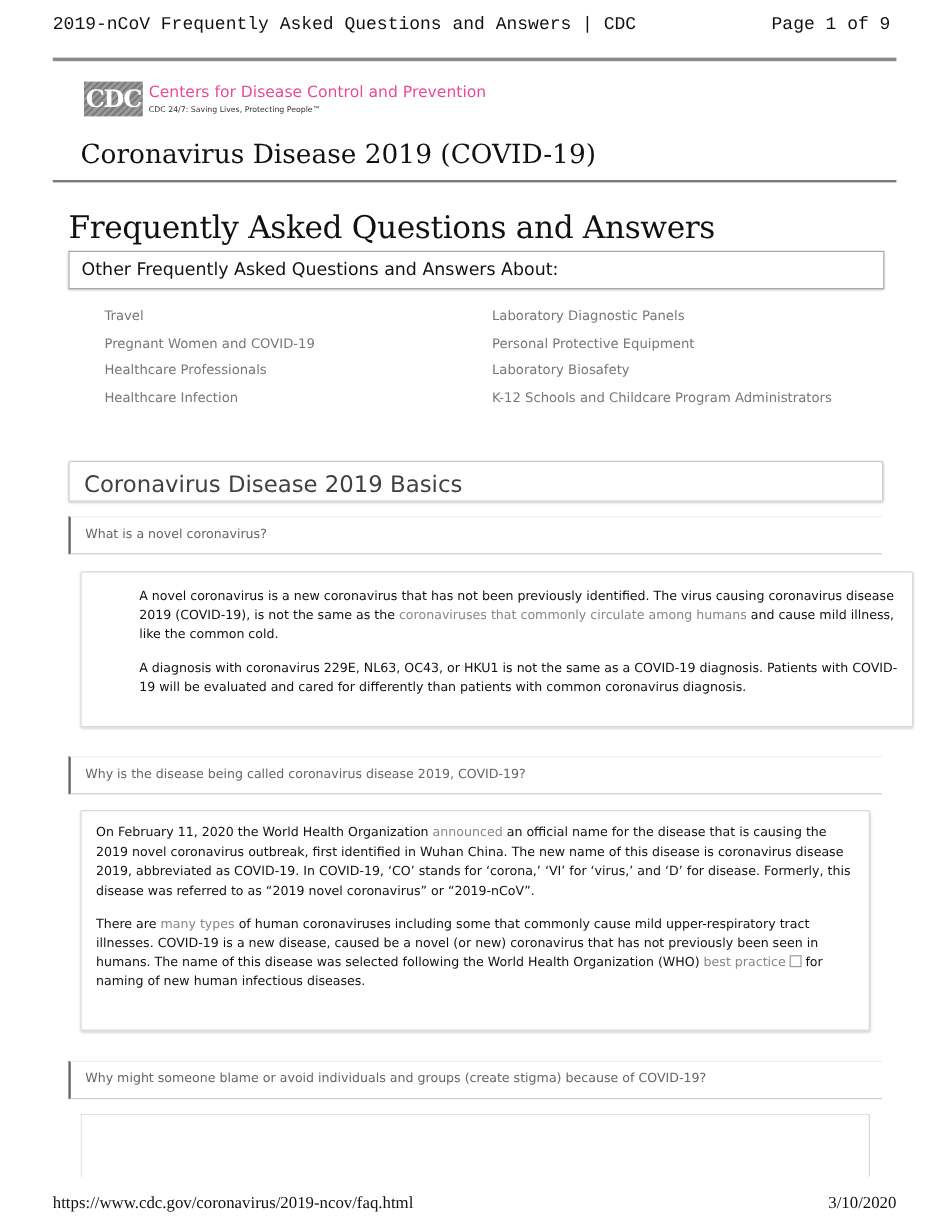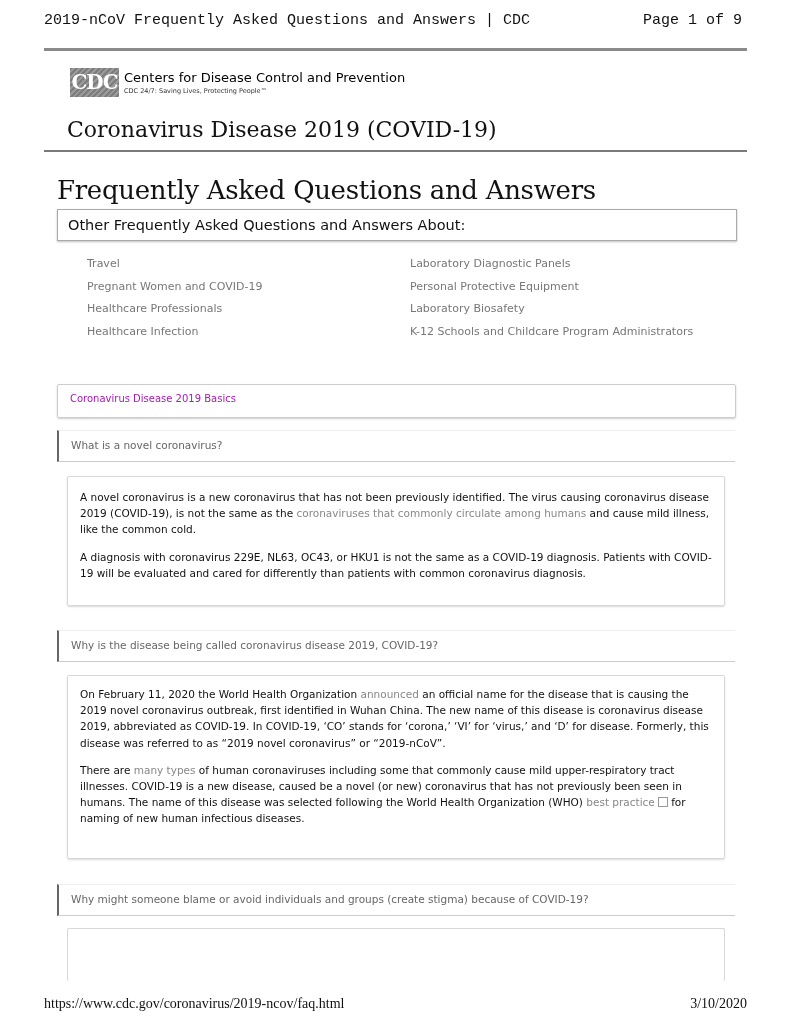--- a/index.html
+++ b/index.html
@@ -15,21 +15,21 @@
   .print-header .page { position: absolute; right: 5px; top: 4px; }
   .hr-top { position: absolute; left: 44px; right: 44px; top: 48px; height: 3px; background: #8a8a8a; }
 
   .logo-row { position: absolute; left: 70px; top: 68px; height: 32px; }
   .logo-box {
     position: absolute; left: 0; top: 0; width: 49px; height: 29px;
     background: repeating-linear-gradient(135deg, #7d7d7d 0 2px, #9a9a9a 2px 4px);
     color: #fff; font-family: "DejaVu Serif", serif; font-weight: bold; font-size: 20px;
     line-height: 29px; text-align: center; letter-spacing: -1px;
   }
-  .logo-name { position: absolute; left: 54px; top: 2px; font-size: 13px; white-space: nowrap; color: #000000; }
+  .logo-name { position: absolute; left: 54px; top: 2px; font-size: 13px; white-space: nowrap; color: #ec4899; }
   .logo-tag { position: absolute; left: 54px; top: 19px; font-size: 6.5px; white-space: nowrap; color: #333; }
 
   .site-title {
     position: absolute; left: 67px; top: 117px; font-family: "DejaVu Serif", serif;
     font-size: 22px; color: #111;
   }
   .hr-site { position: absolute; left: 44px; right: 44px; top: 150px; height: 2px; background: #7a7a7a; }
 
   .page-title {
     position: absolute; left: 57px; top: 175px; font-family: "DejaVu Serif", serif;
@@ -43,21 +43,21 @@
 
   .links { position: absolute; top: 256px; font-size: 11px; color: #777; }
   .links.left { left: 87px; }
   .links.right { left: 410px; }
   .links div { height: 22.5px; line-height: 15px; }
 
   .section-head {
     position: absolute; left: 57px; top: 384px; width: 677px; height: 32px;
     border: 1px solid #ccc; box-shadow: 0 1px 2px rgba(0,0,0,0.2); border-radius: 2px;
   }
-  .section-head .label { position: absolute; left: 12px; top: 8px; font-size: 10px; color: #a21caf; }
+  .section-head .label { position: absolute; left: 12px; top: 8px; font-size: 19px; color: #404040; }
 
   .q {
     position: absolute; left: 57px; width: 676px; height: 30px;
     border-left: 2px solid #666; border-top: 1px solid #eee; border-bottom: 1px solid #ccc;
   }
   .q .label { position: absolute; left: 12px; top: 8px; font-size: 10.5px; color: #666; white-space: nowrap; }
 
   .a {
     position: absolute; left: 67px; width: 656px; border: 1px solid #d8d8d8;
     box-shadow: 0 1px 2px rgba(0,0,0,0.15); border-radius: 2px;
@@ -114,21 +114,21 @@
   <div>K-12 Schools and Childcare Program Administrators</div>
 </div>
 
 <div class="section-head">
   <span class="label">Coronavirus Disease 2019 Basics</span>
 </div>
 
 <div class="q" style="top:430px;">
   <span class="label">What is a novel coronavirus?</span>
 </div>
-<div class="a" style="top:476px; height:128px;">
+<div class="a" style="top:476px; height:128px;padding-left:36px;">
   <p style="padding-top:12px;"><span>A novel coronavirus is a new coronavirus that has not been previously identified. The virus causing coronavirus disease 2019 (COVID-19), is not the same as the </span><span class="lnk">coronaviruses that commonly circulate among humans</span><span> and cause mild illness, like the common cold.</span></p>
   <p style="padding-top:11px;">A diagnosis with coronavirus 229E, NL63, OC43, or HKU1 is not the same as a COVID-19 diagnosis. Patients with COVID-19 will be evaluated and cared for differently than patients with common coronavirus diagnosis.</p>
 </div>
 
 <div class="q" style="top:630px;">
   <span class="label">Why is the disease being called coronavirus disease 2019, COVID-19?</span>
 </div>
 <div class="a" style="top:675px; height:182px;">
   <p style="padding-top:10px;"><span>On February 11, 2020 the World Health Organization </span><span class="lnk">announced</span><span> an official name for the disease that is causing the 2019 novel coronavirus outbreak, first identified in Wuhan China. The new name of this disease is coronavirus disease 2019, abbreviated as COVID-19. In COVID-19, ‘CO’ stands for ‘corona,’ ‘VI’ for ‘virus,’ and ‘D’ for disease. Formerly, this disease was referred to as “2019 novel coronavirus” or “2019-nCoV”.</span></p>
   <p style="padding-top:11px;"><span>There are </span><span class="lnk">many types</span><span> of human coronaviruses including some that commonly cause mild upper-respiratory tract illnesses. COVID-19 is a new disease, caused be a novel (or new) coronavirus that has not previously been seen in humans. The name of this disease was selected following the World Health Organization (WHO) </span><span class="lnk">best practice</span><span class="ext-icon"></span><span> for naming of new human infectious diseases.</span></p>

